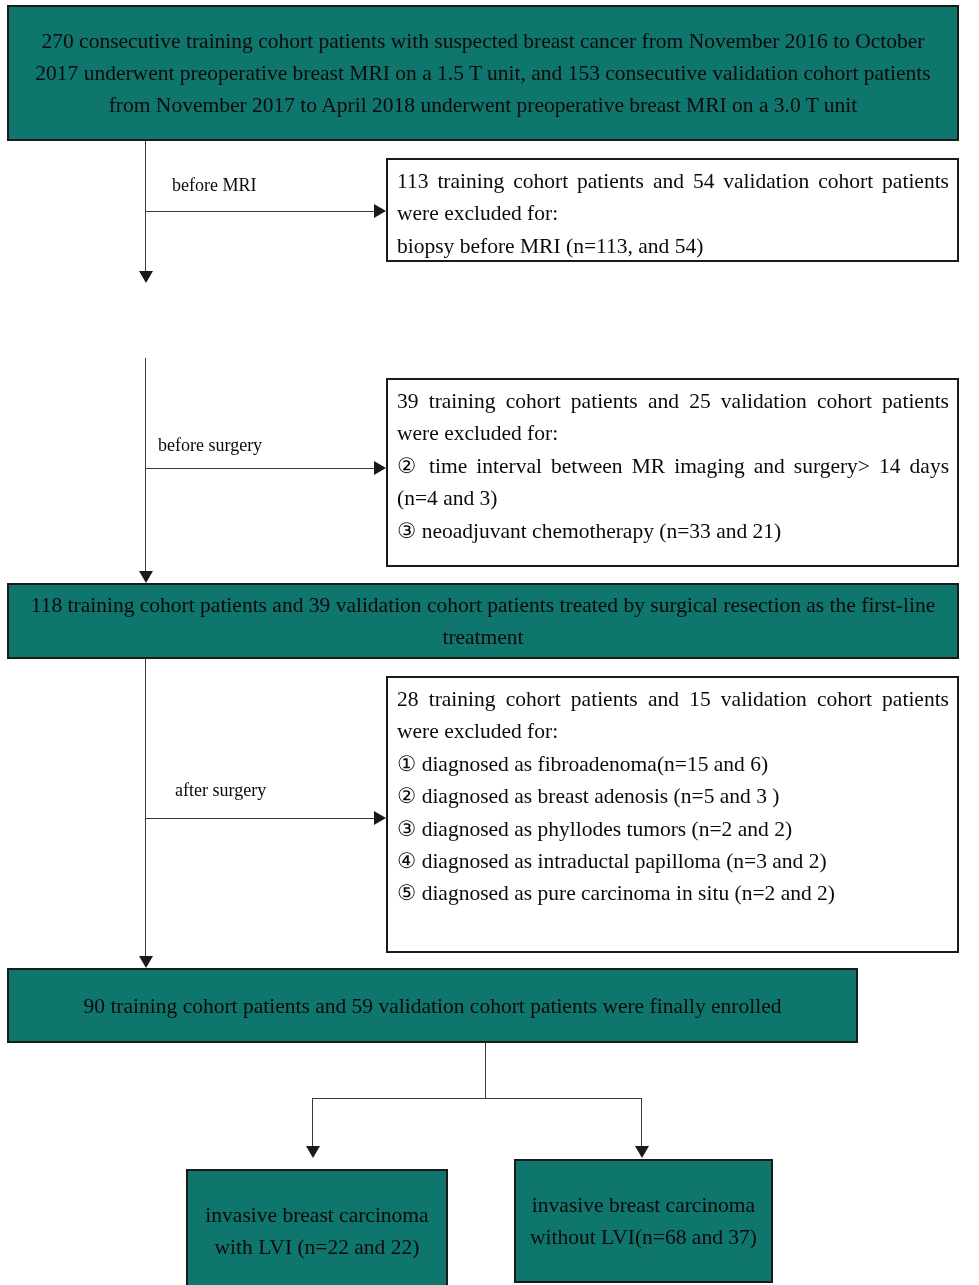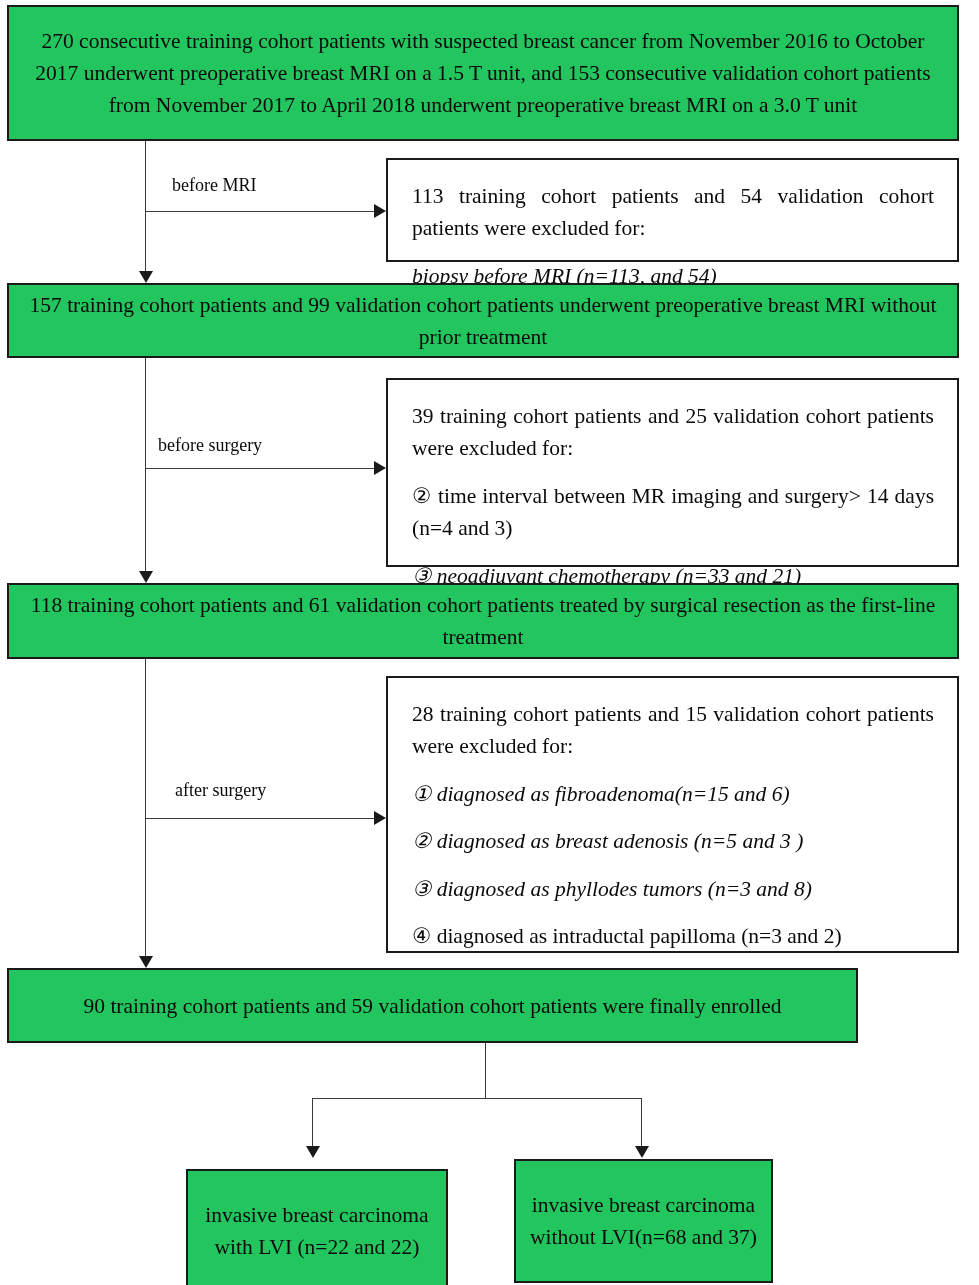--- a/index.html
+++ b/index.html
@@ -15,21 +15,21 @@
     background: #ffffff;
     font-family: "Liberation Serif", "DejaVu Serif", serif;
     color: #0a0a0a;
     overflow: hidden;
   }
 
   
   .box {
     position: absolute;
     box-sizing: border-box;
-    background: #22c55e;
+    background: #0f766e;
     border: 2px solid #1a1a1a;
     display: flex;
     align-items: center;
     justify-content: center;
   }
 
   .box-text {
     font-size: 21.5px;
     line-height: 32px;
     text-align: center;
@@ -39,31 +39,30 @@
 
   
   .excl {
     position: absolute;
     box-sizing: border-box;
     background: #ffffff;
     border: 2px solid #1a1a1a;
     padding: 5px 8px 4px 9px;
   }
   .excl p {
-    margin: 15px;
+    margin: 0;
     font-size: 21.5px;
     line-height: 32.4px;
     text-align: justify;
     text-align-last: left;
     text-justify: inter-word;
     hyphens: none;
   }
   .excl p.nojust {
     text-align: center;
-    font-style: italic;
   }
 
   
   .vline {
     position: absolute;
     width: 0;
     border-left: 1.6px solid #3a3a3a;
   }
   .hline {
     position: absolute;
@@ -111,53 +110,50 @@
 
   <div class="hline" style="left:146px; top:211px; width:229px;"></div>
   <div class="arrow-right" style="left:374px; top:204px;"></div>
   <div class="side-label" style="left:172px; top:172px;">before MRI</div>
 
   <div class="excl" style="left:386px; top:158px; width:573px; height:104px;">
     <p>113 training cohort patients and 54 validation cohort patients were excluded for:</p>
     <p class="nojust">biopsy before MRI (n=113, and 54)</p>
   </div>
 
-  <div class="box" style="left:7px; top:283px; width:952px; height:75px;">
-    <div class="box-text">157 training cohort patients and 99 validation cohort patients underwent preoperative breast MRI without prior treatment</div>
-  </div>
 
   <div class="vline" style="left:145px; top:358px; height:213px;"></div>
   <div class="arrow-down" style="left:139px; top:571px;"></div>
 
   <div class="hline" style="left:146px; top:468px; width:229px;"></div>
   <div class="arrow-right" style="left:374px; top:461px;"></div>
   <div class="side-label" style="left:158px; top:432px;">before surgery</div>
 
   <div class="excl" style="left:386px; top:378px; width:573px; height:189px;">
     <p>39 training cohort patients and 25 validation cohort patients were excluded for:</p>
     <p>② time interval between MR imaging and surgery&gt; 14 days (n=4 and 3)</p>
     <p class="nojust">③ neoadjuvant chemotherapy (n=33 and 21)</p>
   </div>
 
   <div class="box" style="left:7px; top:583px; width:952px; height:76px;">
-    <div class="box-text">118 training cohort patients and 61 validation cohort patients treated by surgical resection as the first-line treatment</div>
+    <div class="box-text">118 training cohort patients and 39 validation cohort patients treated by surgical resection as the first-line treatment</div>
   </div>
 
   <div class="vline" style="left:145px; top:659px; height:297px;"></div>
   <div class="arrow-down" style="left:139px; top:956px;"></div>
 
   <div class="hline" style="left:146px; top:818px; width:229px;"></div>
   <div class="arrow-right" style="left:374px; top:811px;"></div>
   <div class="side-label" style="left:175px; top:777px;">after surgery</div>
 
   <div class="excl" style="left:386px; top:676px; width:573px; height:277px;">
     <p>28 training cohort patients and 15 validation cohort patients were excluded for:</p>
     <p class="nojust">① diagnosed as fibroadenoma(n=15 and 6)</p>
     <p class="nojust">② diagnosed as breast adenosis (n=5 and 3 )</p>
-    <p class="nojust">③ diagnosed as phyllodes tumors (n=3 and 8)</p>
+    <p class="nojust">③ diagnosed as phyllodes tumors (n=2 and 2)</p>
     <p>④ diagnosed as intraductal papilloma (n=3 and 2)</p>
     <p>⑤ diagnosed as pure carcinoma in situ (n=2 and 2)</p>
   </div>
 
   <div class="box" style="left:7px; top:968px; width:851px; height:75px;">
     <div class="box-text">90 training cohort patients and 59 validation cohort patients were finally enrolled</div>
   </div>
 
   <div class="vline" style="left:485px; top:1043px; height:56px;"></div>
   <div class="hline" style="left:312px; top:1098px; width:330px;"></div>

